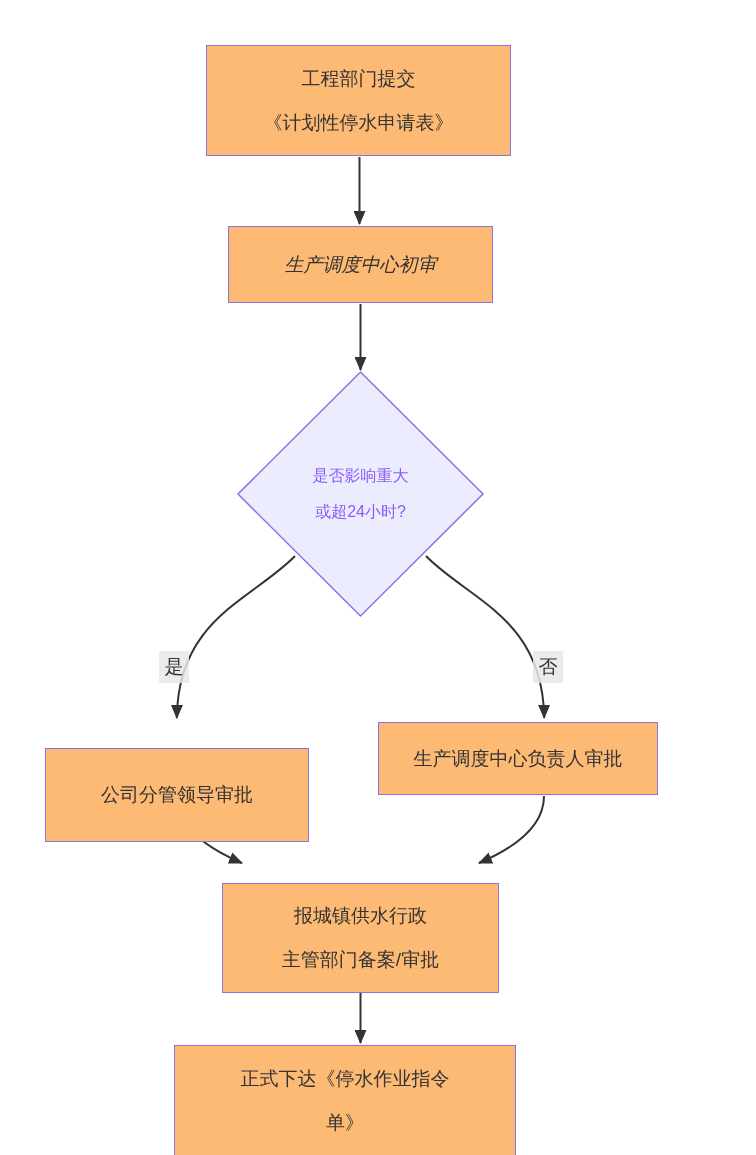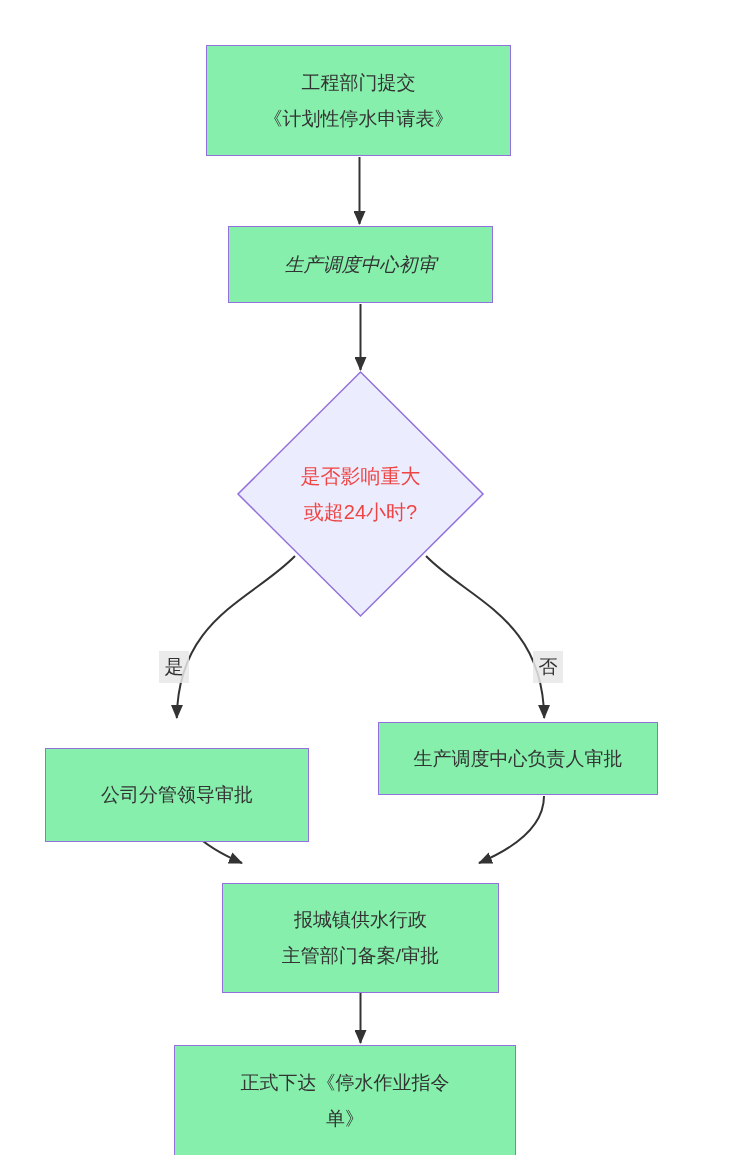--- a/index.html
+++ b/index.html
@@ -17,40 +17,40 @@
   }
   .edges-svg {
     position: absolute;
     left: 0;
     top: 0;
     z-index: 1;
   }
   .node {
     position: absolute;
     box-sizing: border-box;
-    background: #86efac;
+    background: #fdba74;
     border: 1.5px solid #9370DB;
     color: #333333;
     display: flex;
     align-items: center;
     justify-content: center;
     text-align: center;
     font-size: 19px;
-    line-height: 36px;
+    line-height: 44px;
     white-space: pre-line;
     z-index: 2;
   }
   .diamond-text {
     position: absolute;
-    color: #ef4444;
+    color: #8b5cf6;
     display: flex;
     align-items: center;
     justify-content: center;
     text-align: center;
-    font-size: 20px;
+    font-size: 16px;
     line-height: 36px;
     white-space: pre-line;
     z-index: 2;
   }
   .edge-label {
     position: absolute;
     box-sizing: border-box;
     background: rgba(232,232,232,0.85);
     color: #333333;
     font-size: 19px;

